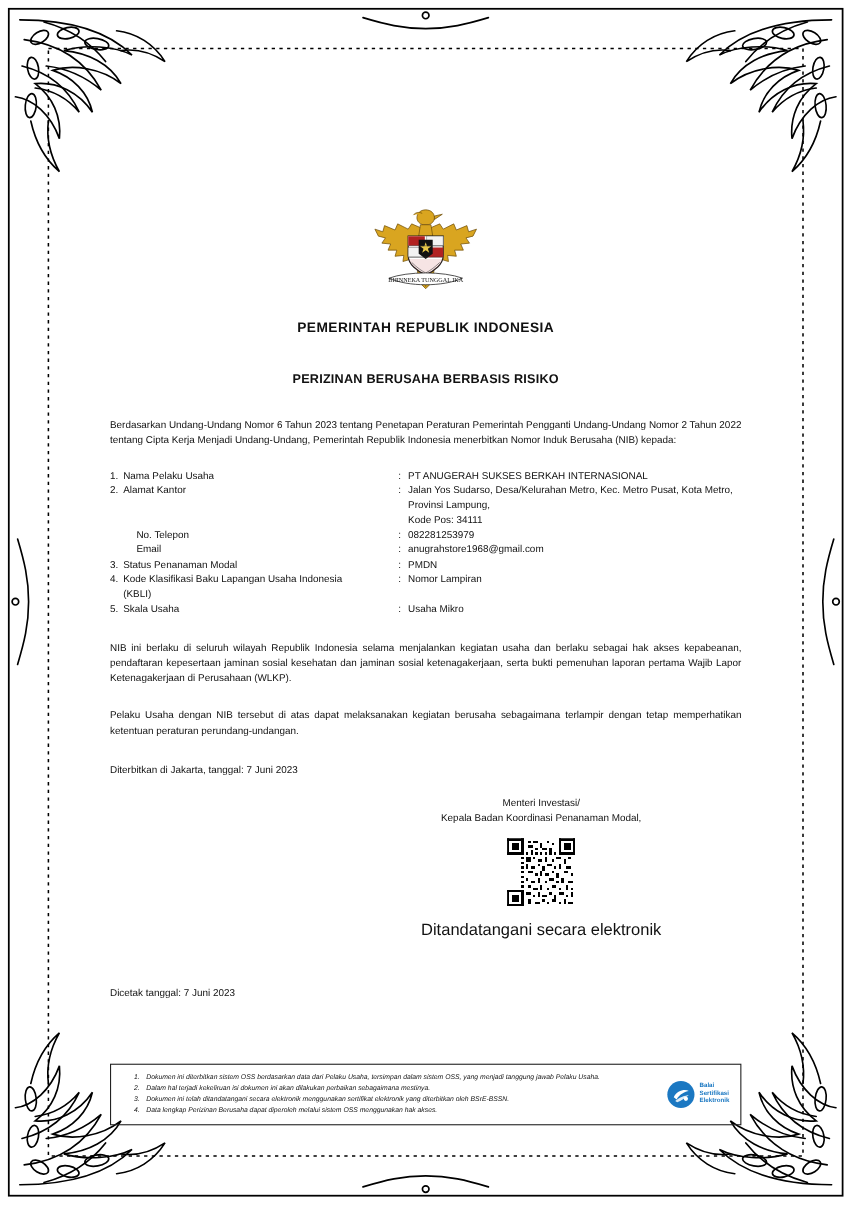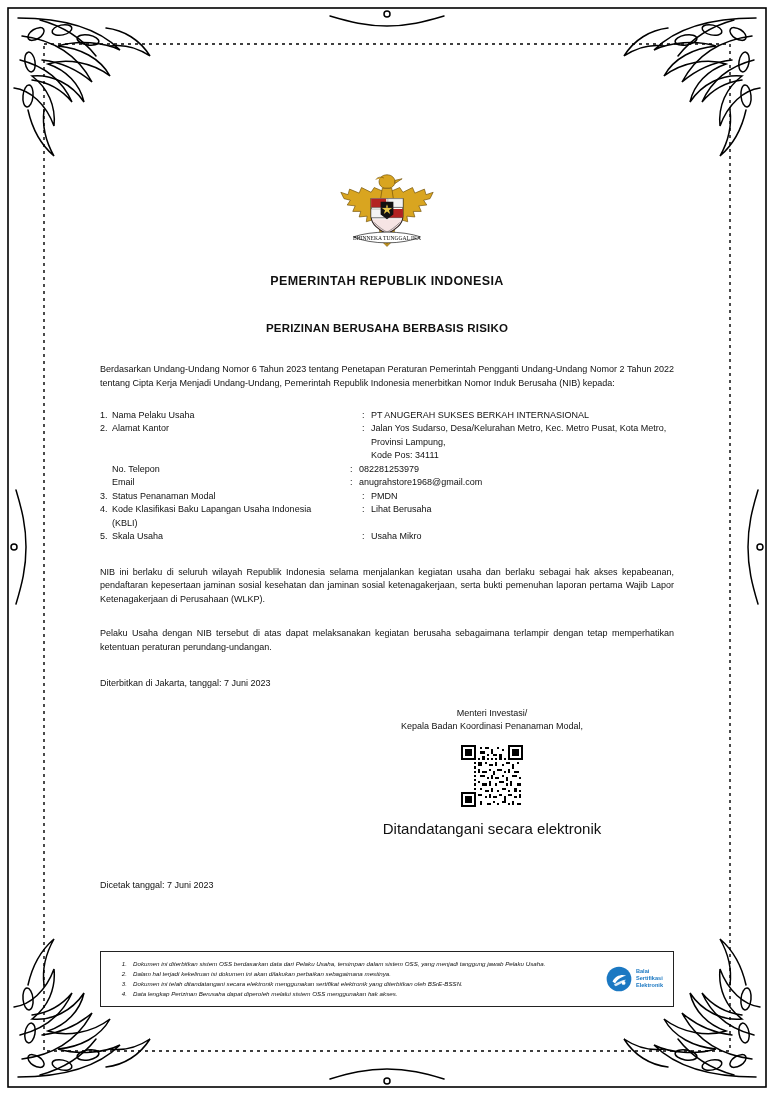--- a/index.html
+++ b/index.html
@@ -28,21 +28,21 @@
     pointer-events: none;
   }
   .ornament-layer svg {
     display: block;
   }
 
   
   .content {
     position: absolute;
     left: 70px;
-    top: 70px;
+    top: 86px;
     width: 634px;
     height: 955px;
   }
 
   
   .garuda-wrap {
     text-align: center;
     padding-top: 100px;
   }
   .garuda {
@@ -97,20 +97,21 @@
     flex: 0 0 250px;
   }
   .f-colon {
     width: 9px;
     flex: 0 0 9px;
   }
   .f-value {
     flex: 1 1 auto;
   }
   .f-indent {
+    margin-left: 12px;
   }
 
   .para2 {
     text-align: justify;
     margin-top: 22px;
   }
   .para3 {
     text-align: justify;
     margin-top: 20px;
   }
@@ -378,21 +379,21 @@
           <div class="f-value">PMDN</div>
         </div>
 
         <div class="field-row">
           <div class="f-num">4.</div>
           <div class="f-label">
             <div>Kode Klasifikasi Baku Lapangan Usaha Indonesia</div>
             <div>(KBLI)</div>
           </div>
           <div class="f-colon">:</div>
-          <div class="f-value">Lihat Berusaha</div>
+          <div class="f-value">Nomor Lampiran</div>
         </div>
 
         <div class="field-row">
           <div class="f-num">5.</div>
           <div class="f-label">Skala Usaha</div>
           <div class="f-colon">:</div>
           <div class="f-value">Usaha Mikro</div>
         </div>
 
       </div>

